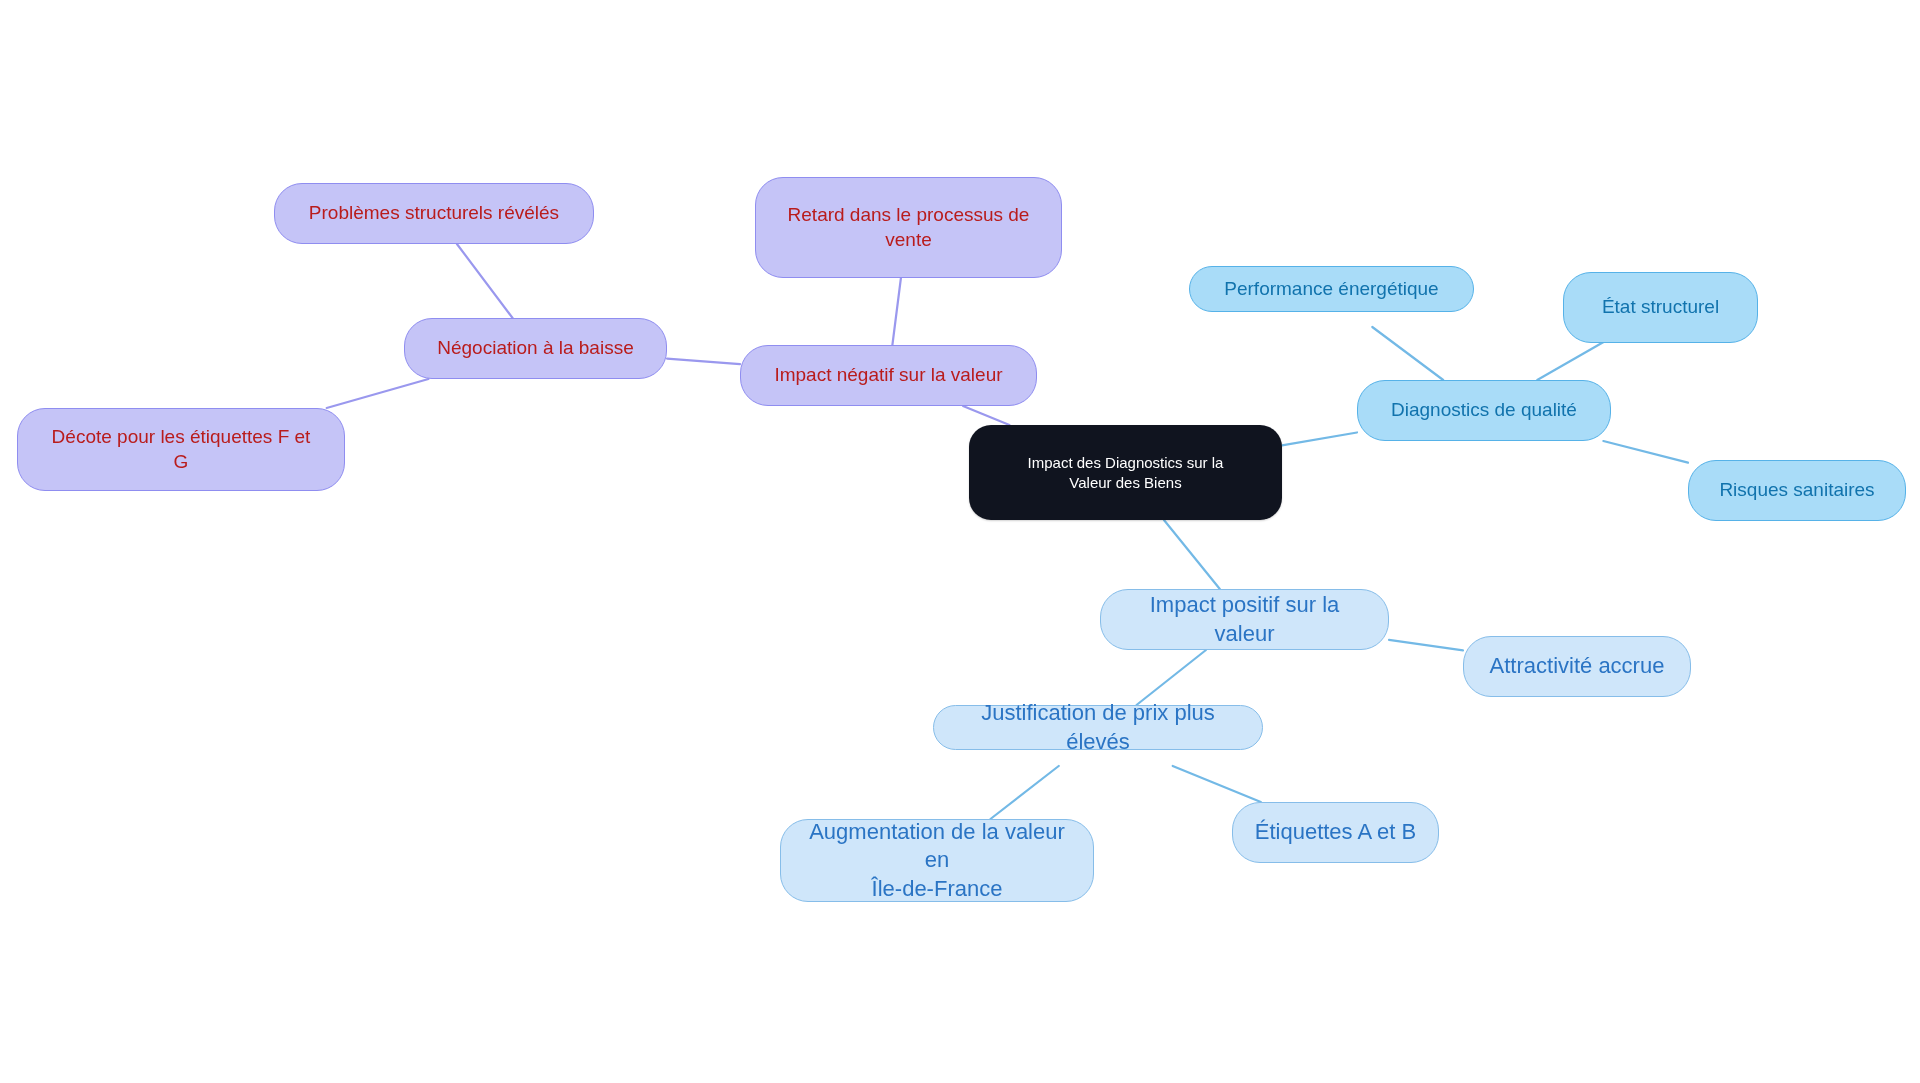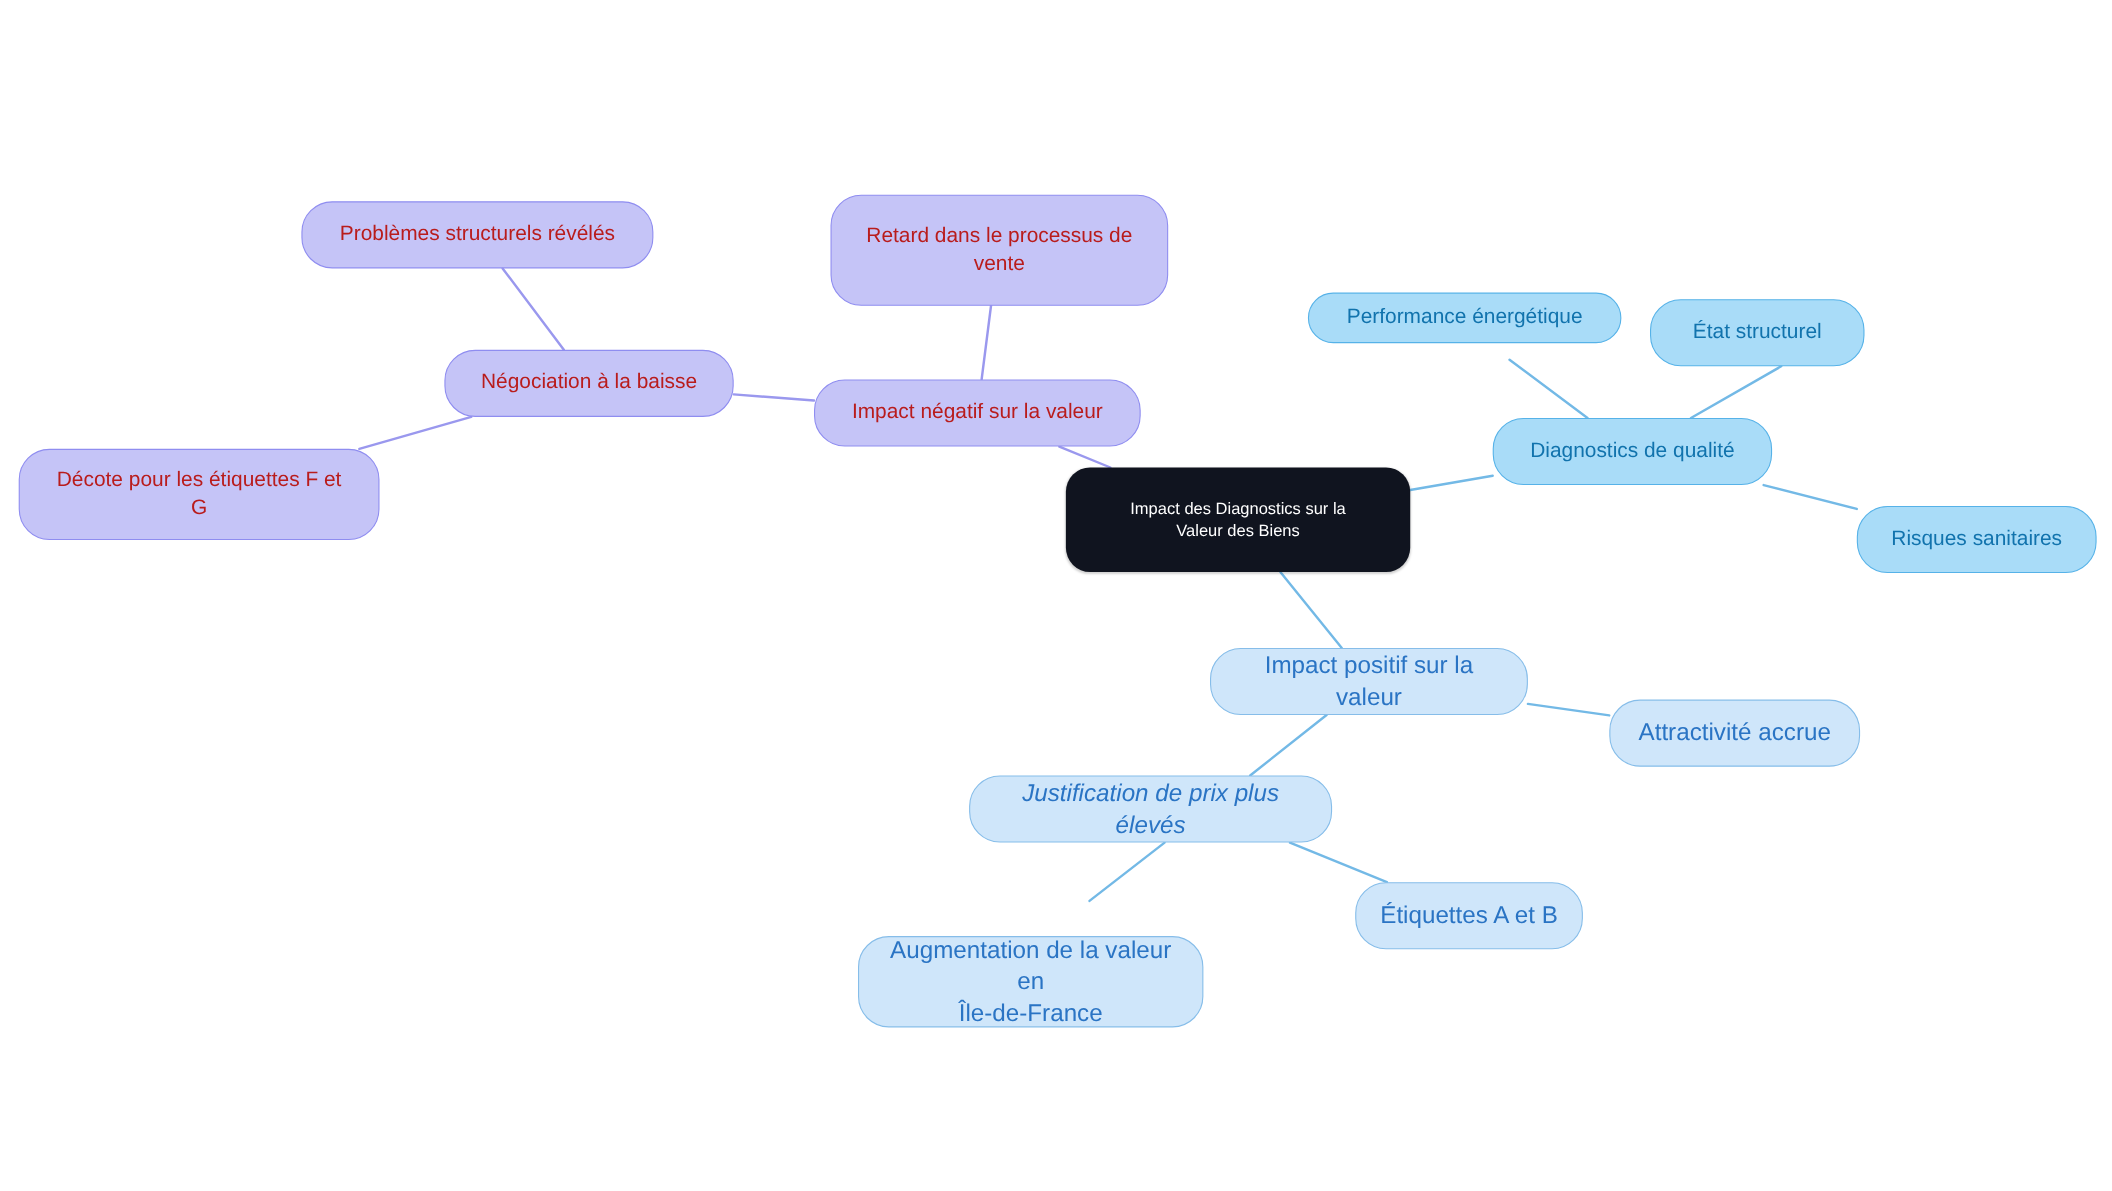--- a/index.html
+++ b/index.html
@@ -87,22 +87,22 @@
 Valeur des Biens</div>
       <div class="node purple" style="left: 740px; top: 345px; width: 297px; height: 61px;">Impact négatif sur la valeur</div>
       <div class="node purple" style="left: 755px; top: 177px; width: 307px; height: 101px;">Retard dans le processus de
 vente</div>
       <div class="node purple" style="left: 404px; top: 318px; width: 263px; height: 61px;">Négociation à la baisse</div>
       <div class="node purple" style="left: 274px; top: 183px; width: 320px; height: 61px;">Problèmes structurels révélés</div>
       <div class="node purple" style="left: 17px; top: 408px; width: 328px; height: 83px; text-align: center;">Décote pour les étiquettes F et
 G</div>
       <div class="node blue-strong" style="left: 1357px; top: 380px; width: 254px; height: 61px;">Diagnostics de qualité</div>
       <div class="node blue-strong" style="left: 1189px; top: 266px; width: 285px; height: 46px;">Performance énergétique</div>
-      <div class="node blue-strong" style="left: 1500px; top: 272px; width: 195px; height: 61px;">État structurel</div>
+      <div class="node blue-strong" style="left: 1563px; top: 272px; width: 195px; height: 71px;">État structurel</div>
       <div class="node blue-strong" style="left: 1688px; top: 460px; width: 218px; height: 61px;">Risques sanitaires</div>
       <div class="node blue-soft" style="left: 1100px; top: 589px; width: 289px; height: 61px;">Impact positif sur la valeur</div>
       <div class="node blue-soft" style="left: 1463px; top: 636px; width: 228px; height: 61px;">Attractivité accrue</div>
-      <div class="node blue-soft" style="left: 881px; top: 705px; width: 330px; height: 61px; font-style: italic;">Justification de prix plus élevés</div>
+      <div class="node blue-soft" style="left: 933px; top: 705px; width: 330px; height: 45px;">Justification de prix plus élevés</div>
       <div class="node blue-soft" style="left: 1232px; top: 802px; width: 207px; height: 61px;">Étiquettes A et B</div>
-      <div class="node blue-soft" style="left: 780px; top: 819px; width: 314px; height: 83px; margin-top: 32px;">Augmentation de la valeur en
+      <div class="node blue-soft" style="left: 780px; top: 819px; width: 314px; height: 83px;">Augmentation de la valeur en
 Île-de-France</div>
     </div>
 </div>
 
 </body></html>

